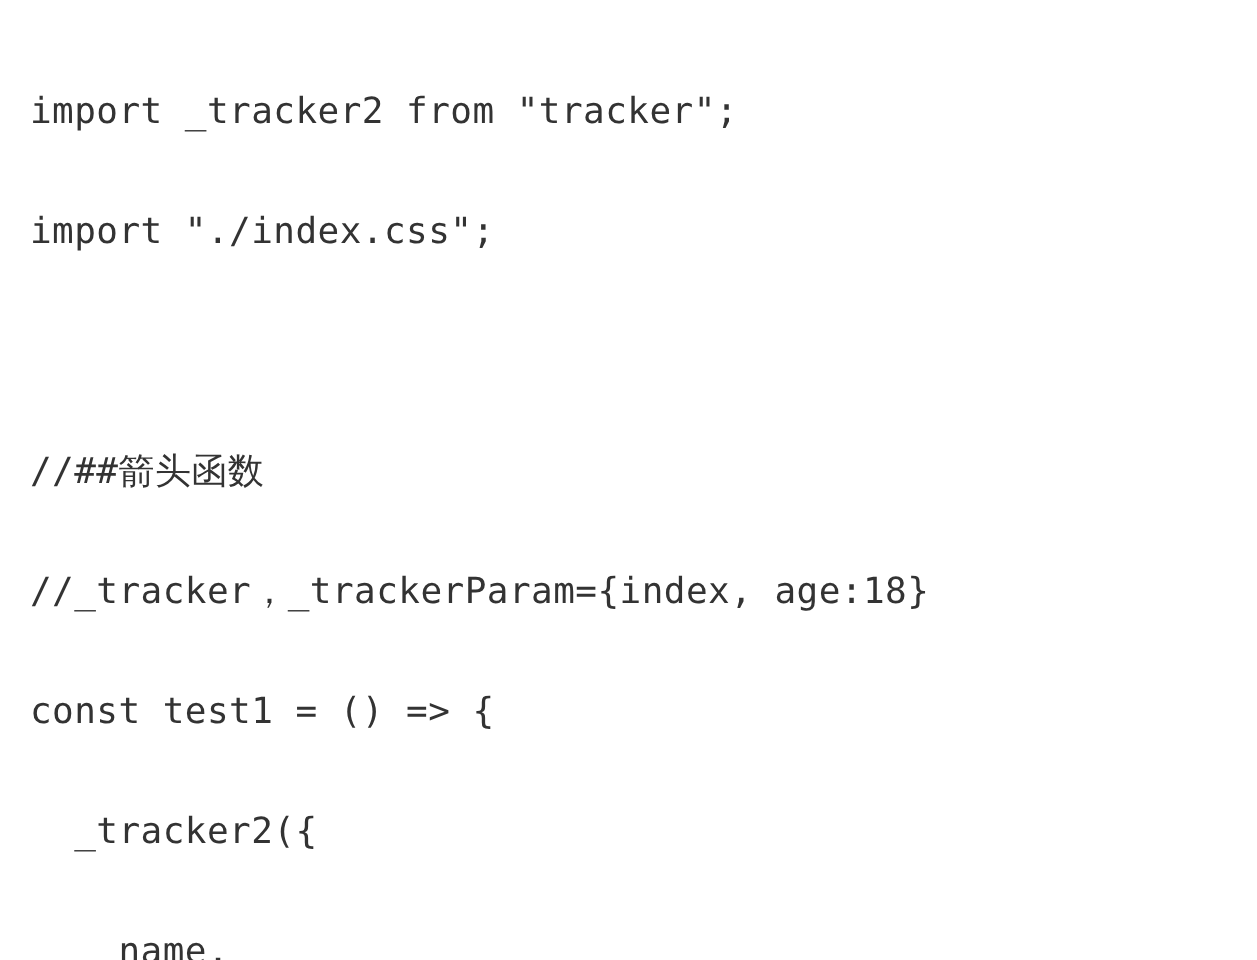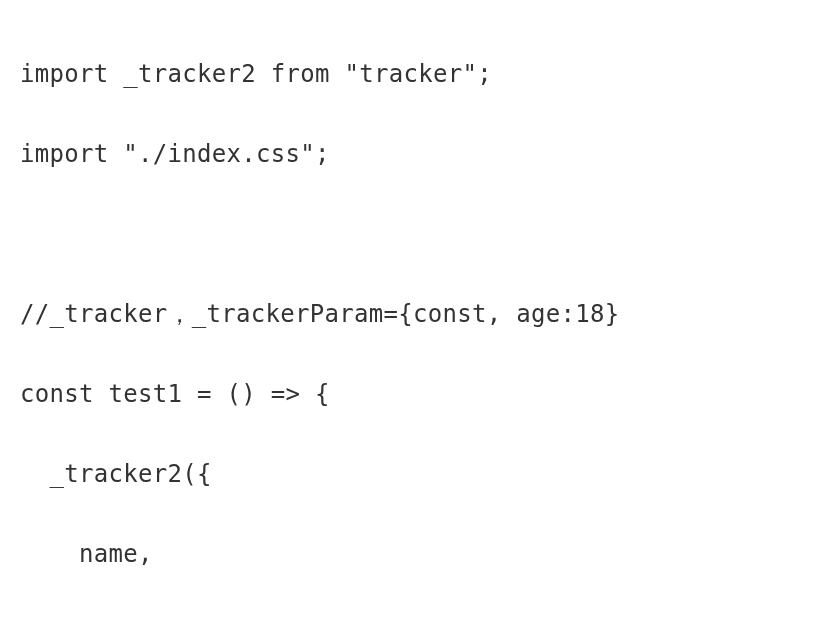--- a/index.html
+++ b/index.html
@@ -22,21 +22,22 @@
     min-height: 40px;
   }
 </style>
 </head>
 <body>
 
 <div class="code-container">
 <span class="line">import _tracker2 from "tracker";</span>
 <span class="line">import "./index.css";</span>
 <span class="line"></span>
-<span class="line">//_tracker，_trackerParam={const, age:18}</span>
+<span class="line">//##箭头函数</span>
+<span class="line">//_tracker，_trackerParam={index, age:18}</span>
 <span class="line">const test1 = () =&gt; {</span>
 <span class="line">  _tracker2({</span>
 <span class="line">    name,</span>
 
 
 
 
 
 
 </div>

